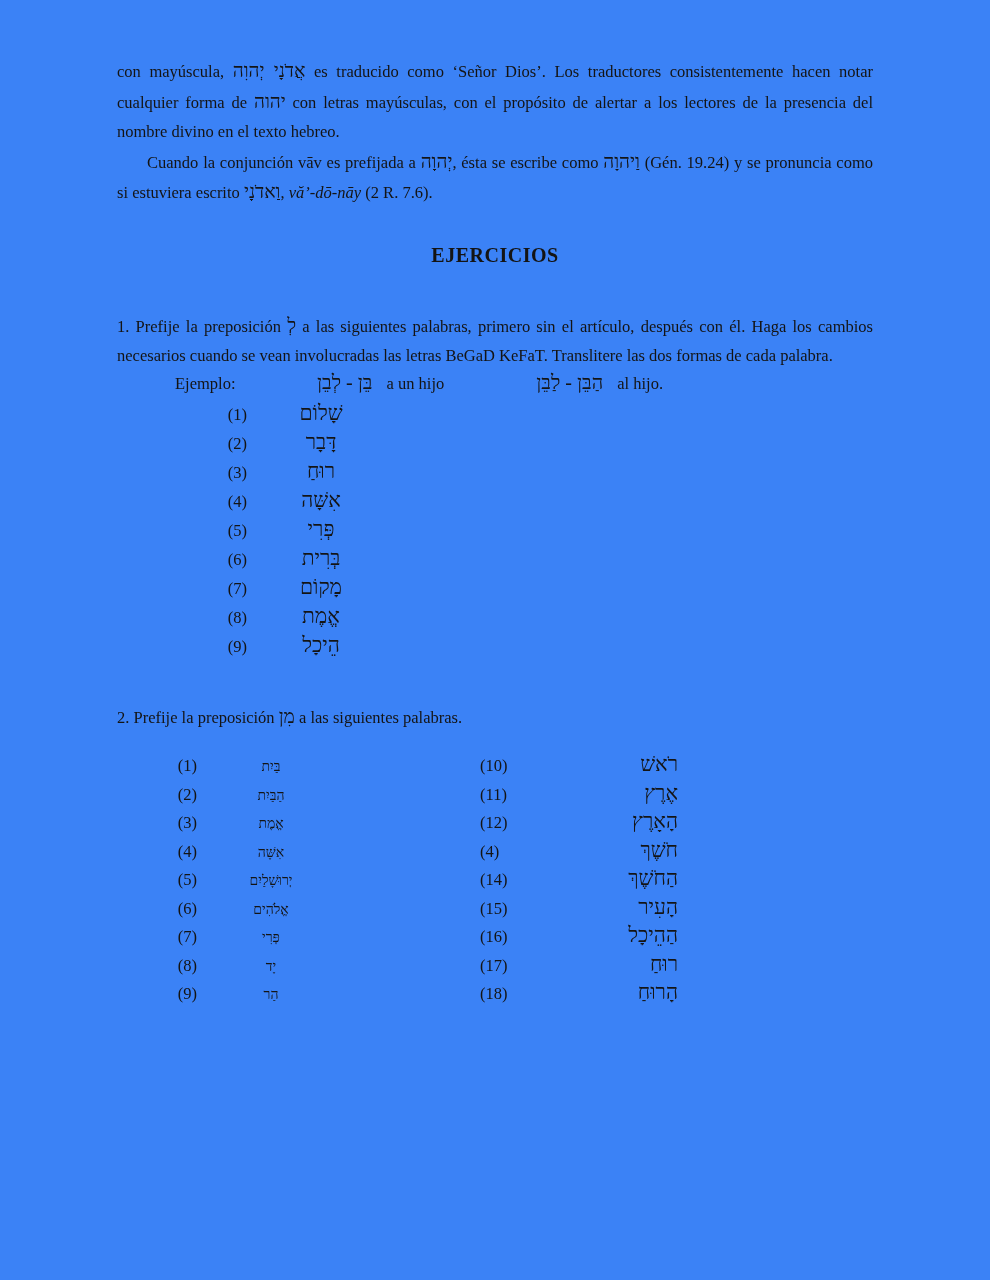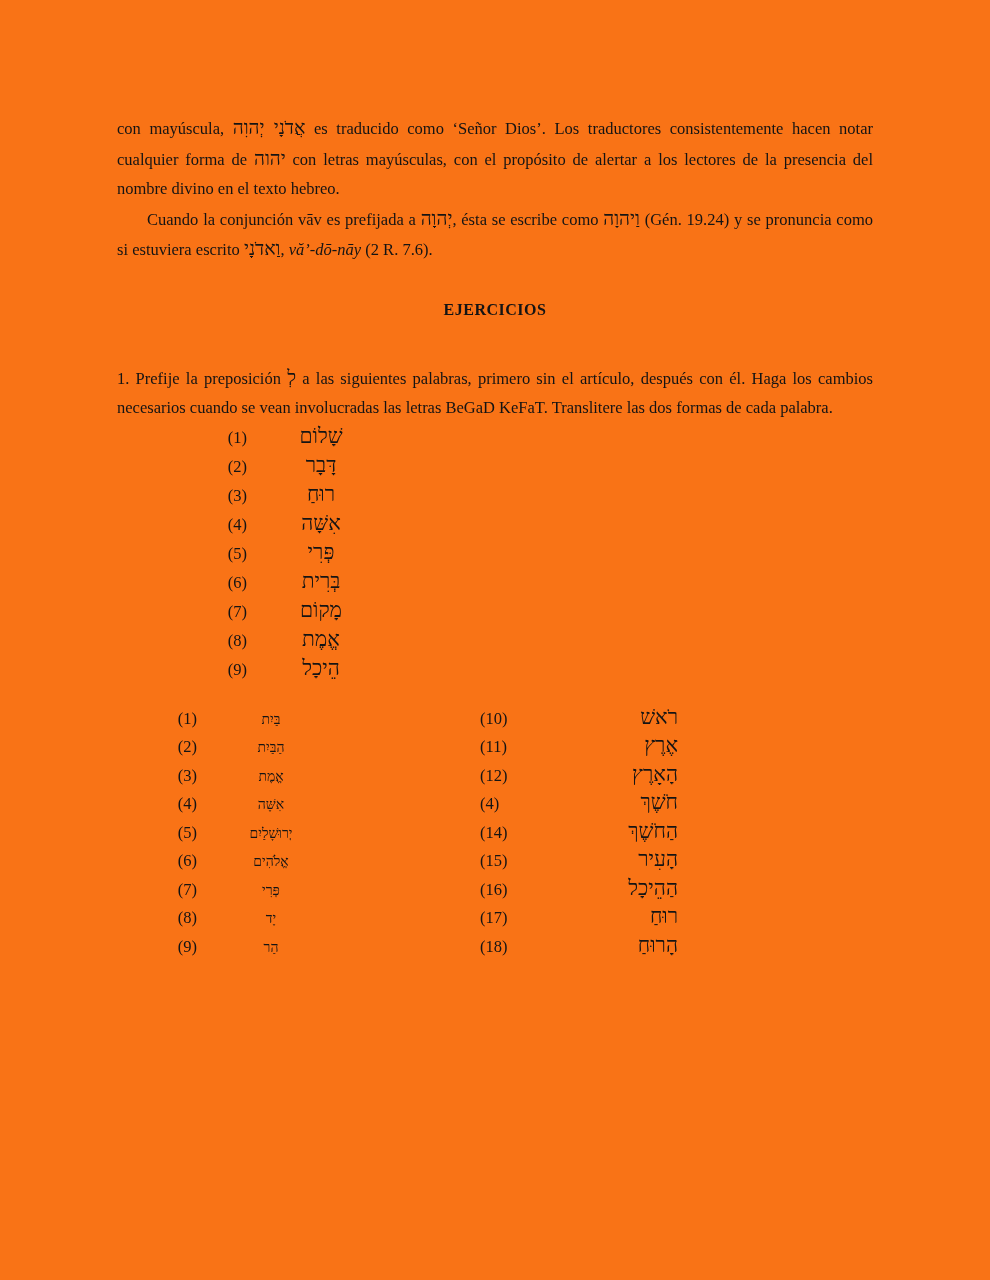--- a/index.html
+++ b/index.html
@@ -8,40 +8,40 @@
     width: 990px;
     height: 1280px;
     font-family: "Liberation Serif", "DejaVu Serif", serif;
     color: #141414;
     overflow: hidden;
   }
   .page {
     position: relative;
     width: 990px;
     height: 1280px;
-    padding: 113px 117px 0 117px;
-    background: #f97316;
+    padding: 56px 117px 0 117px;
+    background: #3b82f6;
   }
   .body-text {
     font-size: 16.5px;
     line-height: 29.5px;
     text-align: justify;
     font-family: "Liberation Serif", "DejaVu Sans", serif;
   }
   .indent { text-indent: 30px; }
   .heb-inline {
     font-size: 19px;
     font-family: "Liberation Serif", "DejaVu Sans", serif;
     white-space: nowrap;
   }
   .translit { font-style: italic; }
   .heading {
     text-align: center;
     font-weight: bold;
-    font-size: 16px;
+    font-size: 20px;
     letter-spacing: 0.5px;
     margin-top: 36px;
     margin-bottom: 33px;
   }
   .ex-instructions { margin-top: 0; }
   .ex1-block { margin-top: 44px; }
   
   .example-row {
     display: flex;
     align-items: baseline;
@@ -123,20 +123,27 @@
 
   <p class="body-text"><span>con mayúscula, </span><span class="heb-inline">אֲדֹנָי יְהוִה</span><span> es traducido como ‘Señor Dios’. Los traductores consistentemente hacen notar cualquier forma de </span><span class="heb-inline">יהוה</span><span> con letras mayúsculas, con el propósito de alertar a los lectores de la presencia del nombre divino en el texto hebreo.</span></p>
 
   <p class="body-text indent"><span>Cuando la conjunción vāv es prefijada a </span><span class="heb-inline">יְהוָה</span><span>, ésta se escribe como </span><span class="heb-inline">וַיהוָה</span><span> (Gén. 19.24) y se pronuncia como si estuviera escrito </span><span class="heb-inline">וַאדֹנָי</span><span>, </span><span class="translit">vă’-dō-nāy</span><span> (2 R. 7.6).</span></p>
 
   <h1 class="heading">EJERCICIOS</h1>
 
   <div class="ex1-block">
     <p class="body-text ex-instructions"><span>1. Prefije la preposición </span><span class="heb-inline">לְ</span><span> a las siguientes palabras, primero sin el artículo, después con él. Haga los cambios necesarios cuando se vean involucradas las letras BeGaD KeFaT. Translitere las dos formas de cada palabra.</span></p>
 
+    <div class="example-row">
+      <span class="example-label">Ejemplo:</span>
+      <span class="heb-pair pair1">בֵּן - לְבֵן</span>
+      <span class="cap1">a un hijo</span>
+      <span class="heb-pair pair2">הַבֵּן - לַבֵּן</span>
+      <span class="cap2">al hijo.</span>
+    </div>
 
     <div class="ex1-list">
       <div class="ex1-row">
           <span class="item-num">(1)</span>
           <span class="item-word">שָׁלוֹם</span>
         </div>
       <div class="ex1-row">
           <span class="item-num">(2)</span>
           <span class="item-word">דָּבָר</span>
         </div>
@@ -165,20 +172,21 @@
           <span class="item-word">אֱמֶת</span>
         </div>
       <div class="ex1-row">
           <span class="item-num">(9)</span>
           <span class="item-word">הֵיכָל</span>
         </div>
     </div>
   </div>
 
   <div>
+    <p class="body-text ex2-instructions"><span>2. Prefije la preposición </span><span class="heb-inline">מִן</span><span> a las siguientes palabras.</span></p>
 
     <div class="ex2-list">
       <div class="ex2-row">
         <span class="num1">(1)</span>
           <span class="word1">בַּיִת</span>
         <span class="num2">(10)</span>
           <span class="word2">רֹאשׁ</span>
       </div>
       <div class="ex2-row">
         <span class="num1">(2)</span>

